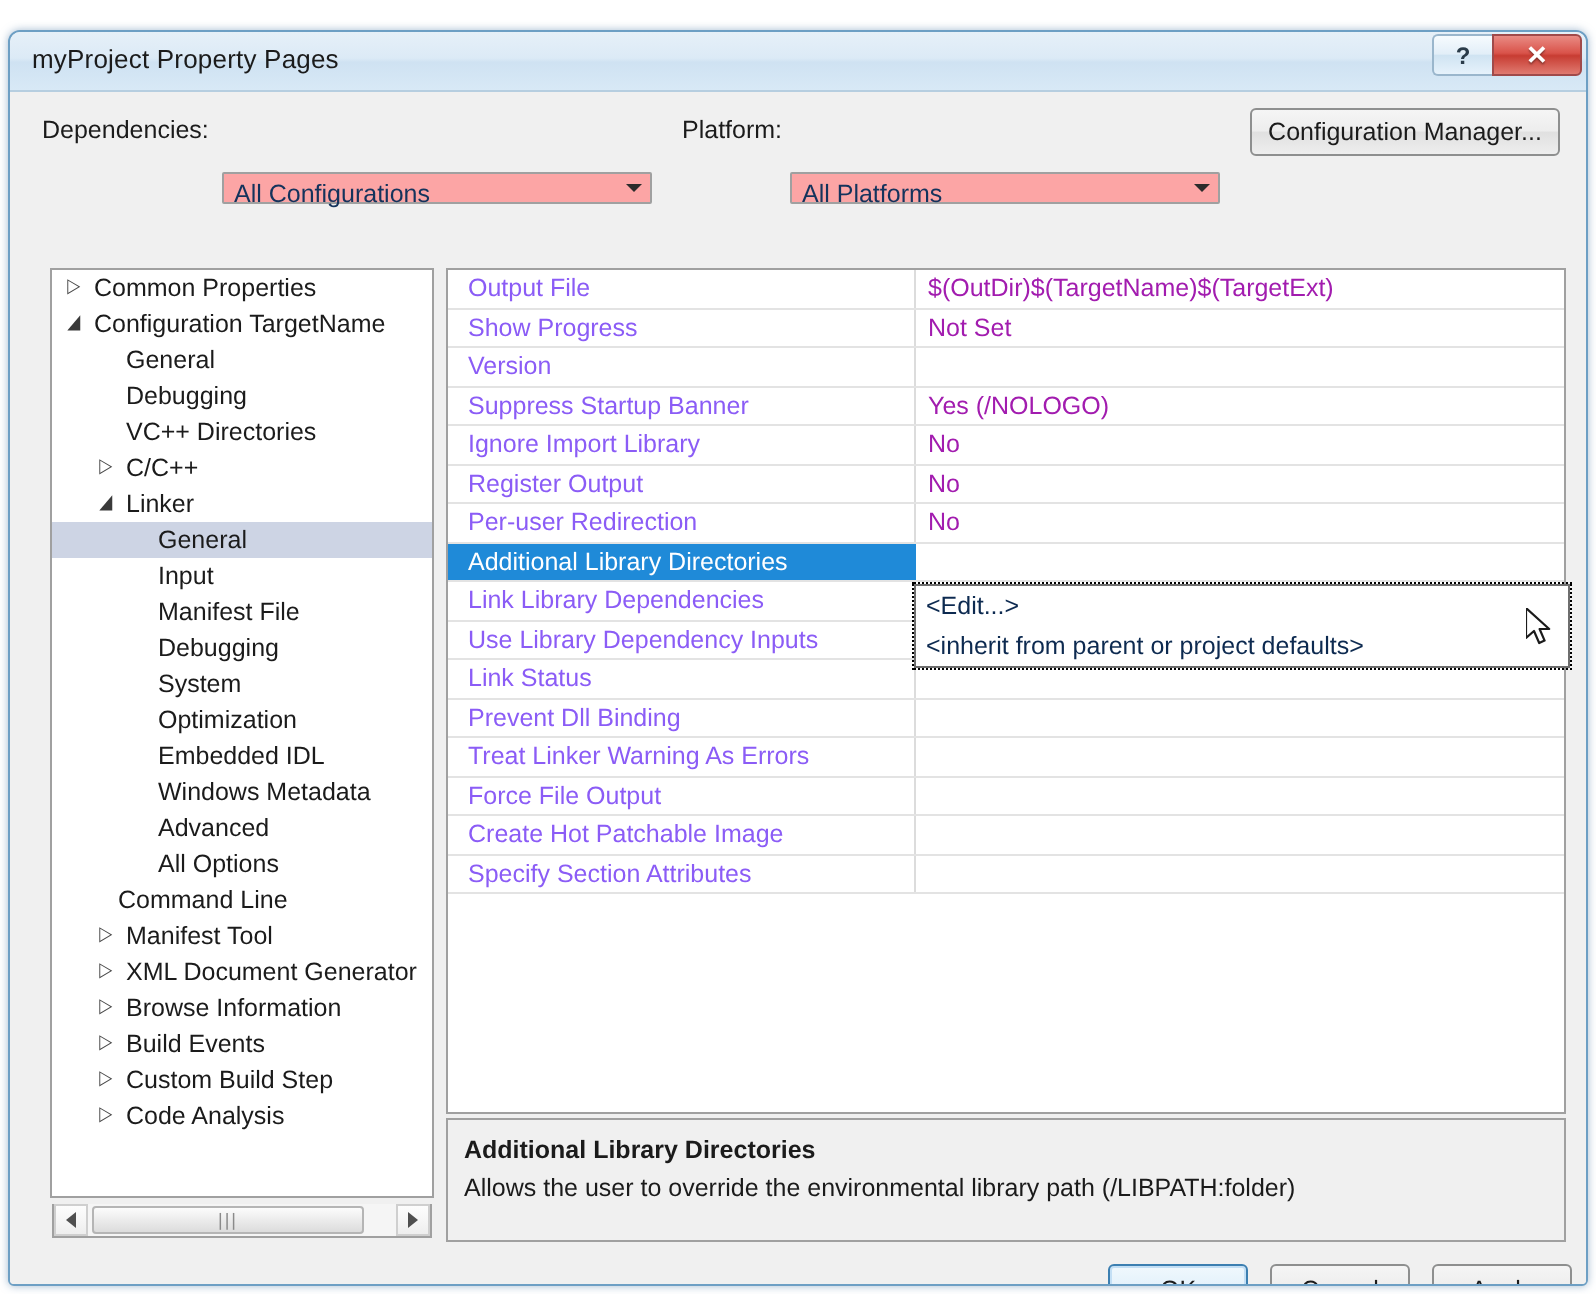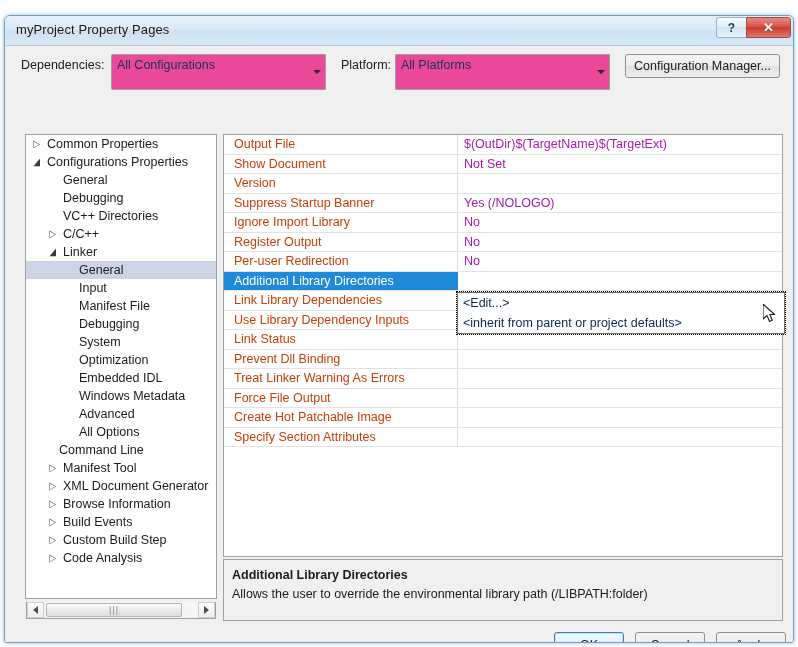--- a/index.html
+++ b/index.html
@@ -86,25 +86,26 @@
   
   .cfgbar { position: absolute; left: 0; top: 0; width: 100%; height: 42px; }
   .lbl {
     position: absolute;
     font-size: 12.5px;
     color: #1b1b1b;
     white-space: nowrap;
   }
   .combo {
     position: absolute;
-    height: 36px;
-    background: #ec4899;
+    height: 16px;
+    background: #fca5a5;
     border: 1px solid #a0a0a0;
     box-sizing: border-box;
     border-radius: 1px;
+    margin-top: 32px;
   }
   .combo .cval {
     position: absolute;
     left: 5px; top: 3px;
     font-size: 12.5px;
     color: #14335c;
     white-space: nowrap;
   }
   .combo .arrowbox {
     position: absolute;
@@ -225,21 +226,21 @@
     position: relative;
     height: 19.5px;
     border-bottom: 1px solid #e3e3e3;
     display: flex;
     box-sizing: border-box;
   }
   .pname {
     width: 234px;
     flex: 0 0 234px;
     font-size: 12.5px;
-    color: #c2410c;
+    color: #8b5cf6;
     padding-left: 10px;
     box-sizing: border-box;
     border-right: 1px solid #dcdcdc;
     display: flex; align-items: center;
     white-space: nowrap;
     overflow: hidden;
   }
   .pval {
     flex: 1;
     font-size: 12.5px;
@@ -341,21 +342,21 @@
             <div class="tnode" style="padding-left: 3px;">
               <span class="tglyph">
                 <span class="glyph-closed">▷</span>
               </span>
               <span class="tlabel">Common Properties</span>
             </div>
             <div class="tnode" style="padding-left: 3px;">
               <span class="tglyph">
                 <span class="glyph-open">◢</span>
               </span>
-              <span class="tlabel">Configurations Properties</span>
+              <span class="tlabel">Configuration TargetName</span>
             </div>
             <div class="tnode" style="padding-left: 19px;">
               <span class="tglyph"></span>
               <span class="tlabel">General</span>
             </div>
             <div class="tnode" style="padding-left: 19px;">
               <span class="tglyph"></span>
               <span class="tlabel">Debugging</span>
             </div>
             <div class="tnode" style="padding-left: 19px;">
@@ -471,21 +472,21 @@
           </div>
       </div>
 
       <div class="panel" id="grid-panel">
         <div class="grid-inner" id="grid-list">
             <div class="prow">
               <div class="pname">Output File</div>
               <div class="pval">$(OutDir)$(TargetName)$(TargetExt)</div>
             </div>
             <div class="prow">
-              <div class="pname">Show Document</div>
+              <div class="pname">Show Progress</div>
               <div class="pval">Not Set</div>
             </div>
             <div class="prow">
               <div class="pname">Version</div>
               <div class="pval"></div>
             </div>
             <div class="prow">
               <div class="pname">Suppress Startup Banner</div>
               <div class="pval">Yes (/NOLOGO)</div>
             </div>

